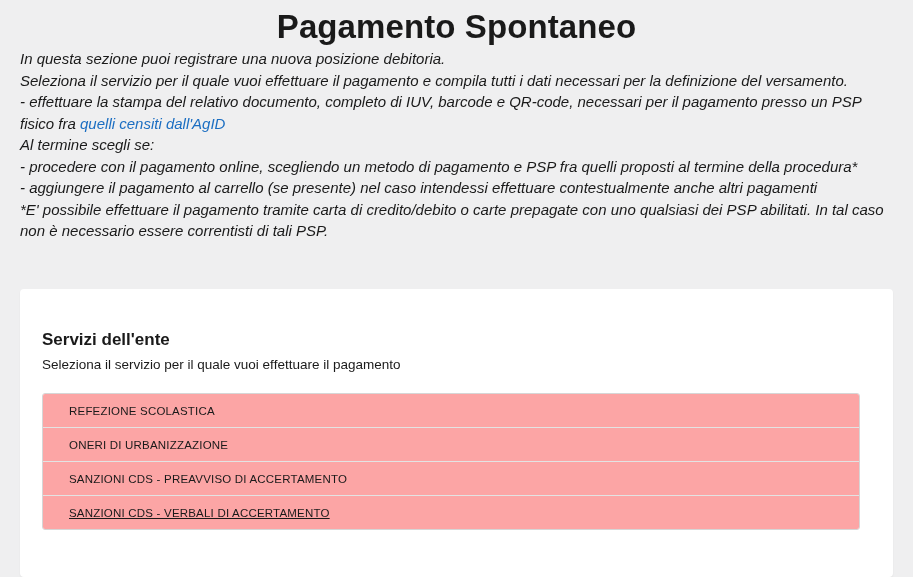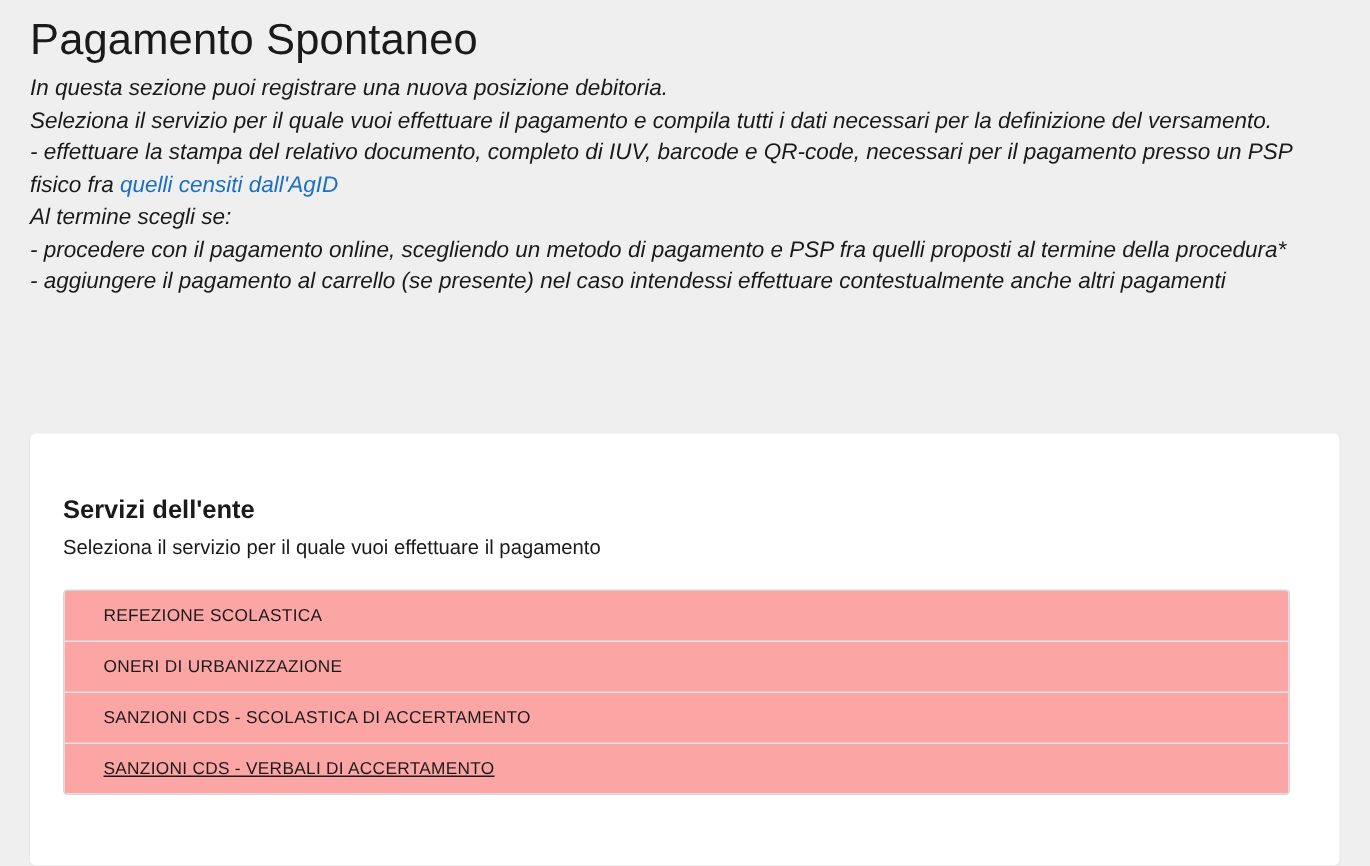--- a/index.html
+++ b/index.html
@@ -15,27 +15,28 @@
     overflow: hidden;
   }
   .page {
     position: relative;
     width: 913px;
     height: 577px;
     box-sizing: border-box;
     padding: 0 20px;
   }
   .page-title {
-    font-size: 29px;
-    font-weight: normal;
+    font-size: 33px;
+    font-weight: bold;
     letter-spacing: 0.1px;
     margin: 0;
     padding-top: 10px;
     line-height: 34px;
     color: #1a1a1a;
+    text-align: center;
   }
   .intro {
     margin-top: 4px;
     font-size: 15px;
     line-height: 21.5px;
     color: #1a1a1a;
   }
   .intro p {
     margin: 0;
     padding: 0;
@@ -101,27 +102,28 @@
 
   <h1 class="page-title">Pagamento Spontaneo</h1>
 
   <div class="intro">
     <p>In questa sezione puoi registrare una nuova posizione debitoria.</p>
     <p>Seleziona il servizio per il quale vuoi effettuare il pagamento e compila tutti i dati necessari per la definizione del versamento.</p>
     <p><span>- effettuare la stampa del relativo documento, completo di IUV, barcode e QR-code, necessari per il pagamento presso un PSP fisico fra </span><a href="#">quelli censiti dall'AgID</a></p>
     <p>Al termine scegli se:</p>
     <p>- procedere con il pagamento online, scegliendo un metodo di pagamento e PSP fra quelli proposti al termine della procedura*</p>
     <p>- aggiungere il pagamento al carrello (se presente) nel caso intendessi effettuare contestualmente anche altri pagamenti</p>
+    <p>*E' possibile effettuare il pagamento tramite carta di credito/debito o carte prepagate con uno qualsiasi dei PSP abilitati. In tal caso non è necessario essere correntisti di tali PSP.</p>
   </div>
 
   <div class="card">
     <h2 class="card-title">Servizi dell'ente</h2>
     <p class="card-subtitle">Seleziona il servizio per il quale vuoi effettuare il pagamento</p>
 
     <div class="service-list">
       <div class="service-item">REFEZIONE SCOLASTICA</div>
       <div class="service-item">ONERI DI URBANIZZAZIONE</div>
-      <div class="service-item">SANZIONI CDS - SCOLASTICA DI ACCERTAMENTO</div>
+      <div class="service-item">SANZIONI CDS - PREAVVISO DI ACCERTAMENTO</div>
       <div class="service-item">SANZIONI CDS - VERBALI DI ACCERTAMENTO</div>
     </div>
   </div>
 
 </div>
 
 </body></html>

